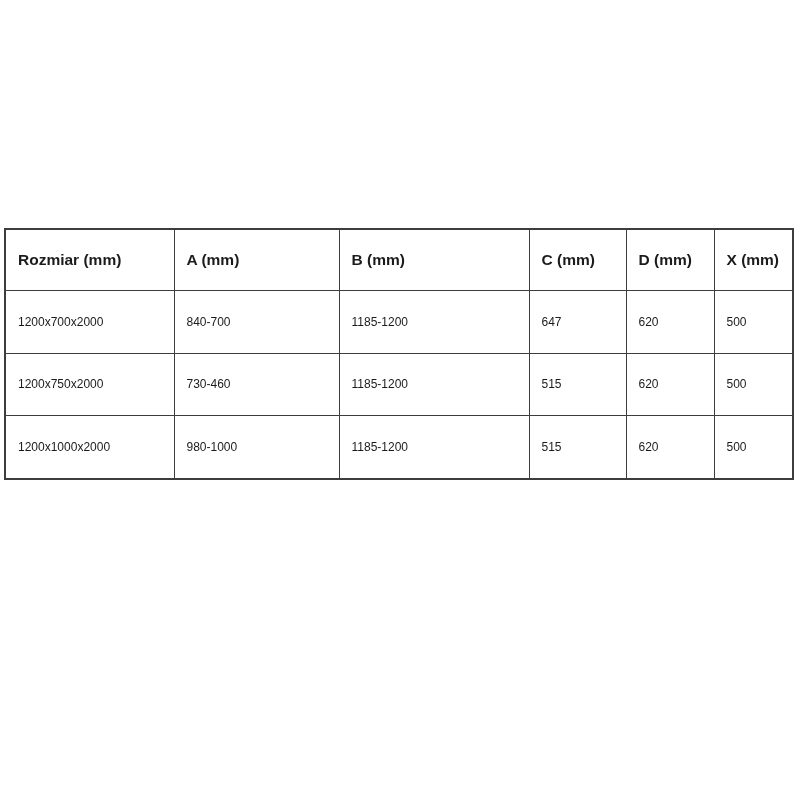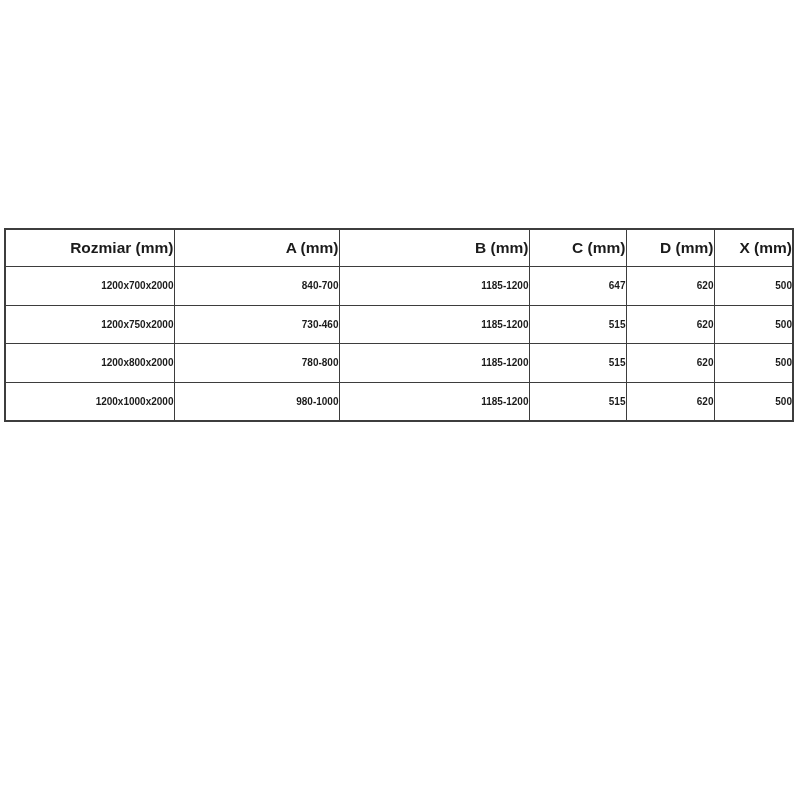--- a/index.html
+++ b/index.html
@@ -26,36 +26,36 @@
     background: #ffffff;
   }
   .spec-table col.c0 { width: 169px; }
   .spec-table col.c1 { width: 165px; }
   .spec-table col.c2 { width: 190px; }
   .spec-table col.c3 { width: 97px; }
   .spec-table col.c4 { width: 88px; }
   .spec-table col.c5 { width: 79px; }
   .spec-table th, .spec-table td {
     border: 1px solid #3d3d3d;
-    text-align: right;
+    text-align: left;
     vertical-align: middle;
     color: #1b1b1b;
-    padding: 0;
+    padding: 12px;
     overflow: hidden;
     white-space: nowrap;
   }
   .spec-table th {
     height: 36px;
     font-size: 15.5px;
     font-weight: bold;
   }
   .spec-table td {
     height: 37.5px;
-    font-size: 10px;
-    font-weight: bold;
+    font-size: 12px;
+    font-weight: normal;
   }
 </style>
 </head>
 <body>
 
 <div class="page">
   <table class="spec-table">
     <colgroup>
       <col class="c0">
         <col class="c1">
@@ -85,28 +85,20 @@
         </tr>
         <tr>
           <td>1200x750x2000</td>
           <td>730-460</td>
           <td>1185-1200</td>
           <td>515</td>
           <td>620</td>
           <td>500</td>
         </tr>
         <tr>
-          <td>1200x800x2000</td>
-          <td>780-800</td>
-          <td>1185-1200</td>
-          <td>515</td>
-          <td>620</td>
-          <td>500</td>
-        </tr>
-        <tr>
           <td>1200x1000x2000</td>
           <td>980-1000</td>
           <td>1185-1200</td>
           <td>515</td>
           <td>620</td>
           <td>500</td>
         </tr>
       </tbody>
   </table>
 </div>

